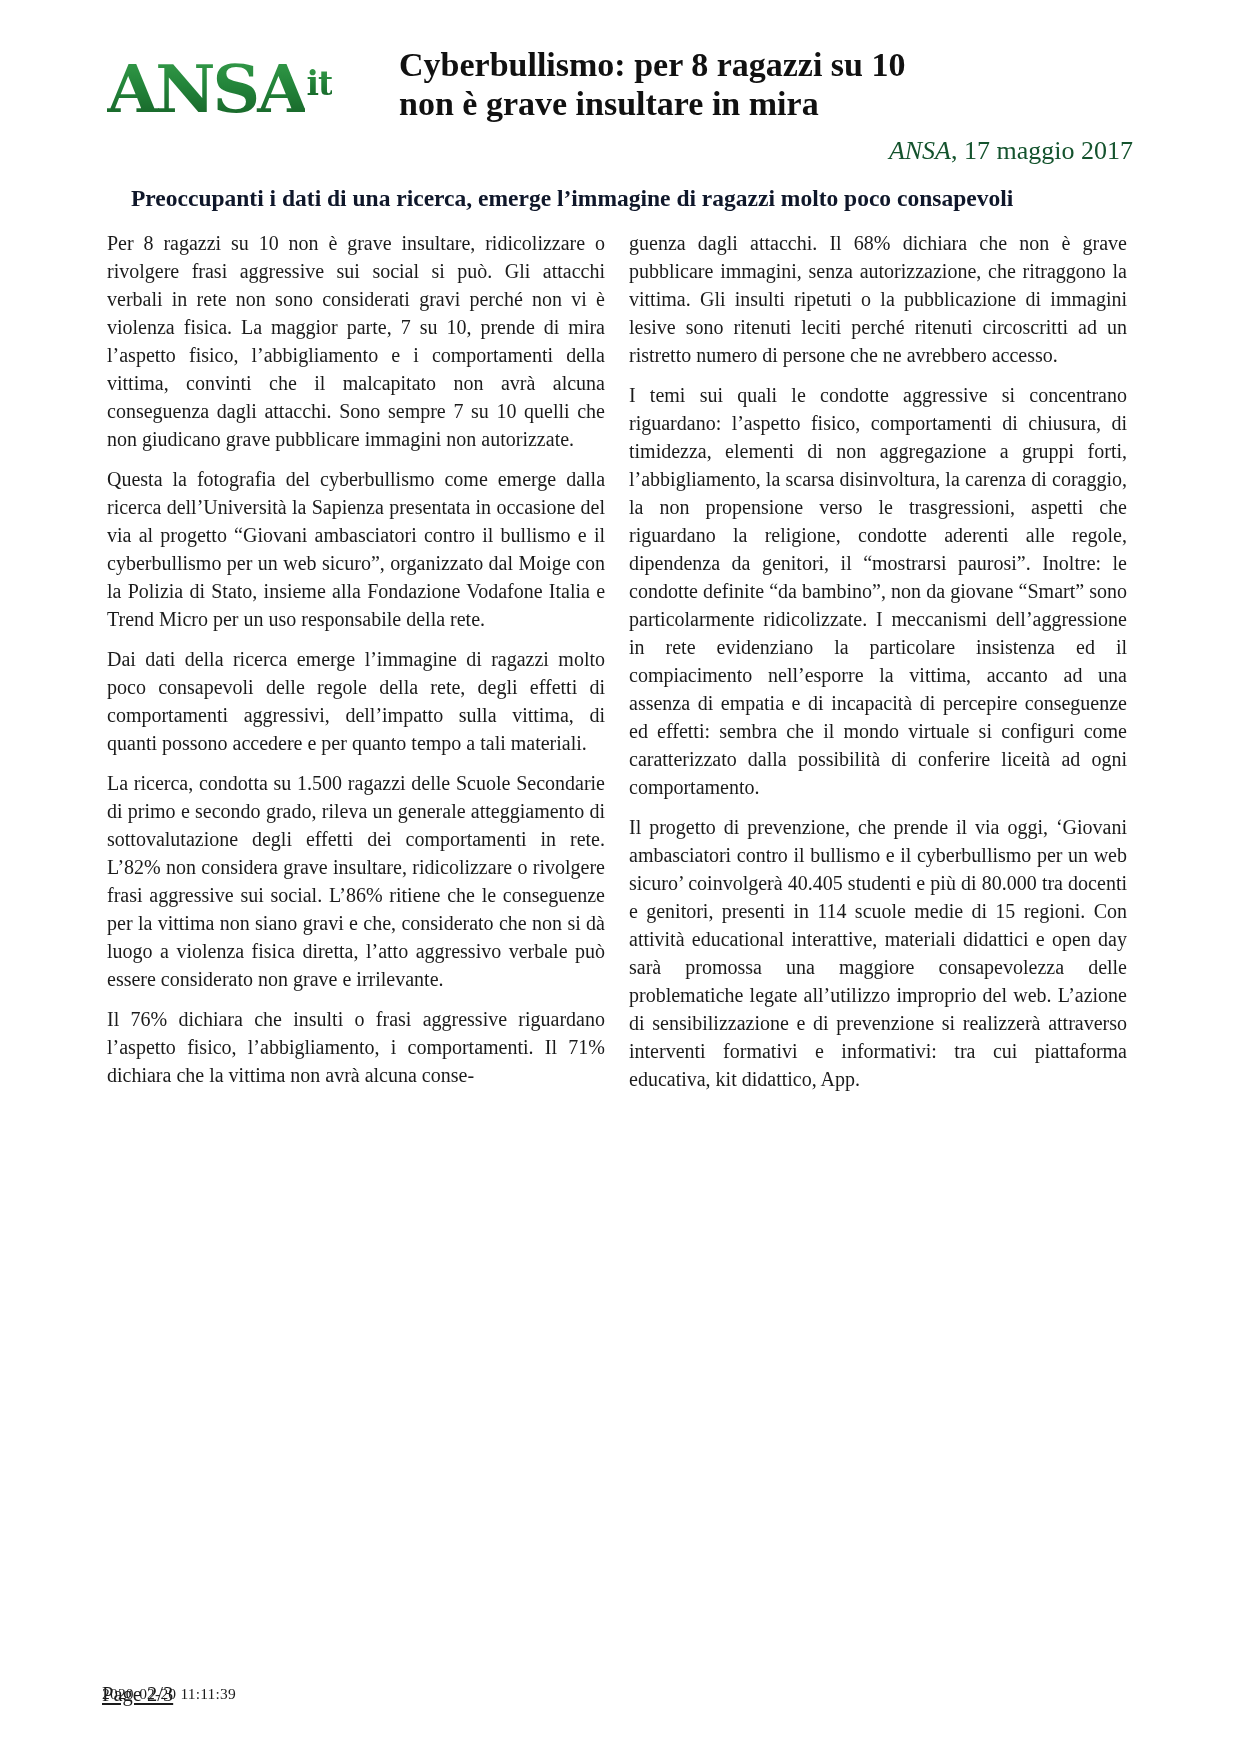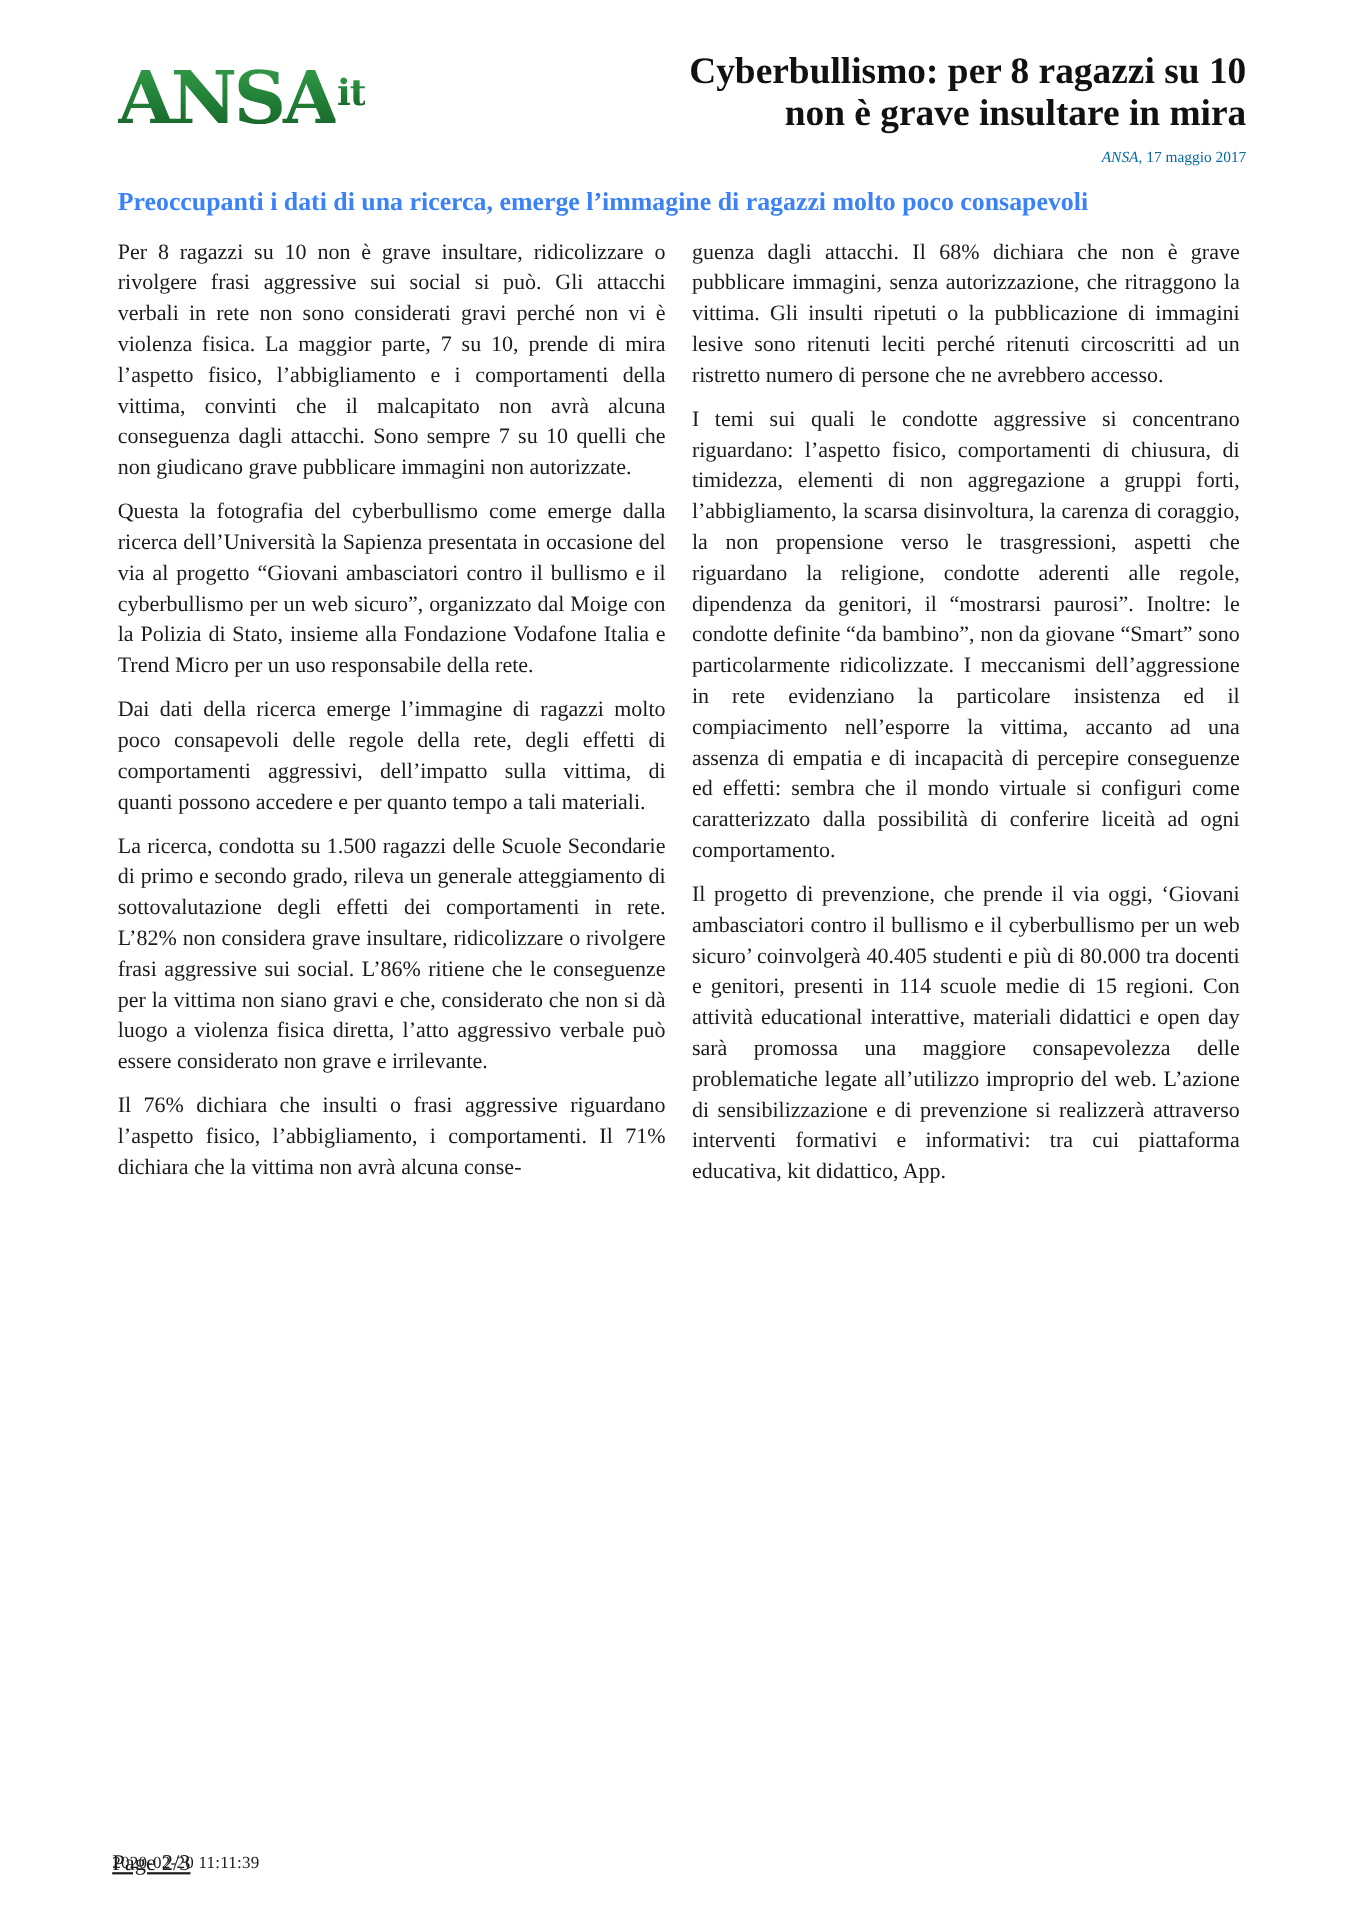--- a/index.html
+++ b/index.html
@@ -43,43 +43,44 @@
     letter-spacing:-1px;
     background:linear-gradient(180deg,#39a04d 0%,#1d7a33 60%,#145c24 100%);
     -webkit-background-clip:text;
     background-clip:text;
     color:transparent;
     vertical-align:17px;
     margin-left:1px;
   }
   .title-wrap {
     flex:1;
-    text-align:right;
+    text-align:left;
     font-size:34px;
     font-weight:bold;
     line-height:1.14;
     padding-top:2px;
     color:#111;
   }
   .dateline {
     text-align:right;
-    font-size:14px;
+    font-size:26px;
     margin-top:12px;
-    color:#0369a1;
+    color:#14532d;
   }
   .dateline em { font-style:italic; }
   .subtitle {
     margin-top:18px;
     font-size:23.5px;
     font-weight:bold;
     line-height:1.24;
     text-align:justify;
     hyphens:auto;
     -webkit-hyphens:auto;
-    color:#3b82f6;
+    color:#0f172a;
+    margin-left:24px;
   }
   .columns {
     display:flex;
     gap:24px;
     margin-top:16px;
   }
   .col {
     width:498px;
     font-size:20px;
     line-height:1.4;

